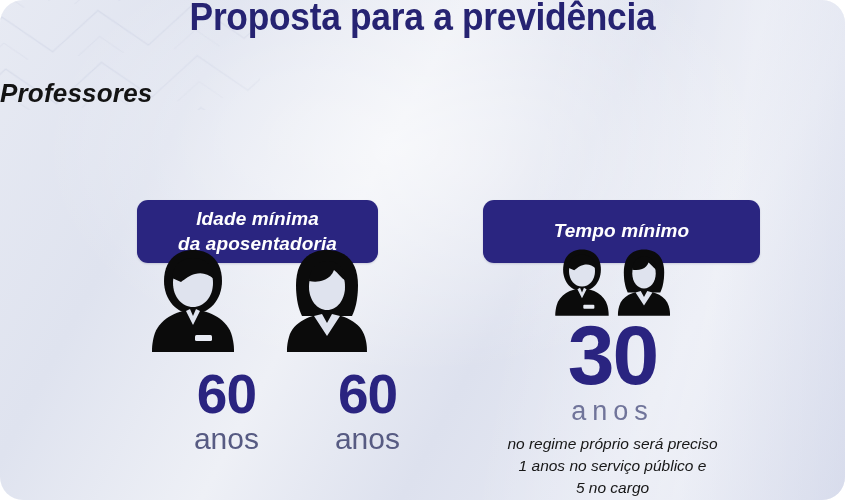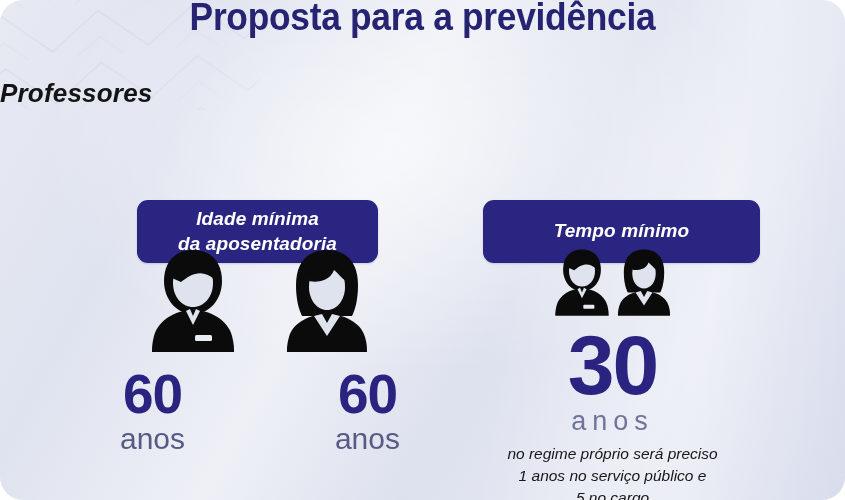--- a/index.html
+++ b/index.html
@@ -108,26 +108,26 @@
     font-weight: bold;
     line-height: .95;
     letter-spacing: -1px;
   }
   .stat .unit {
     color: #5a5e85;
     line-height: 1;
   }
 
   
-  .duo { display: flex; justify-content: space-between; gap: 57px; margin-top: 16px; }
+  .duo { display: flex; justify-content: flex-end; gap: 76px; margin-top: 16px; }
   .duo .stat .num  { font-size: 55px; }
   .duo .stat .unit { font-size: 30px; margin-top: 4px; color: #575b83; }
 
   
-  #stat-right { margin-top: 10px; }
+  #stat-right { }
   #stat-right .num  { font-size: 84px; letter-spacing: -2px; }
   #stat-right .unit { font-size: 27px; letter-spacing: 6px; margin-top: 2px; color: #70749a; }
 
   .footnote {
     margin-top: 8px;
     text-align: center;
     color: #171717;
     font-size: 15.5px;
     font-style: italic;
     font-weight: normal;

